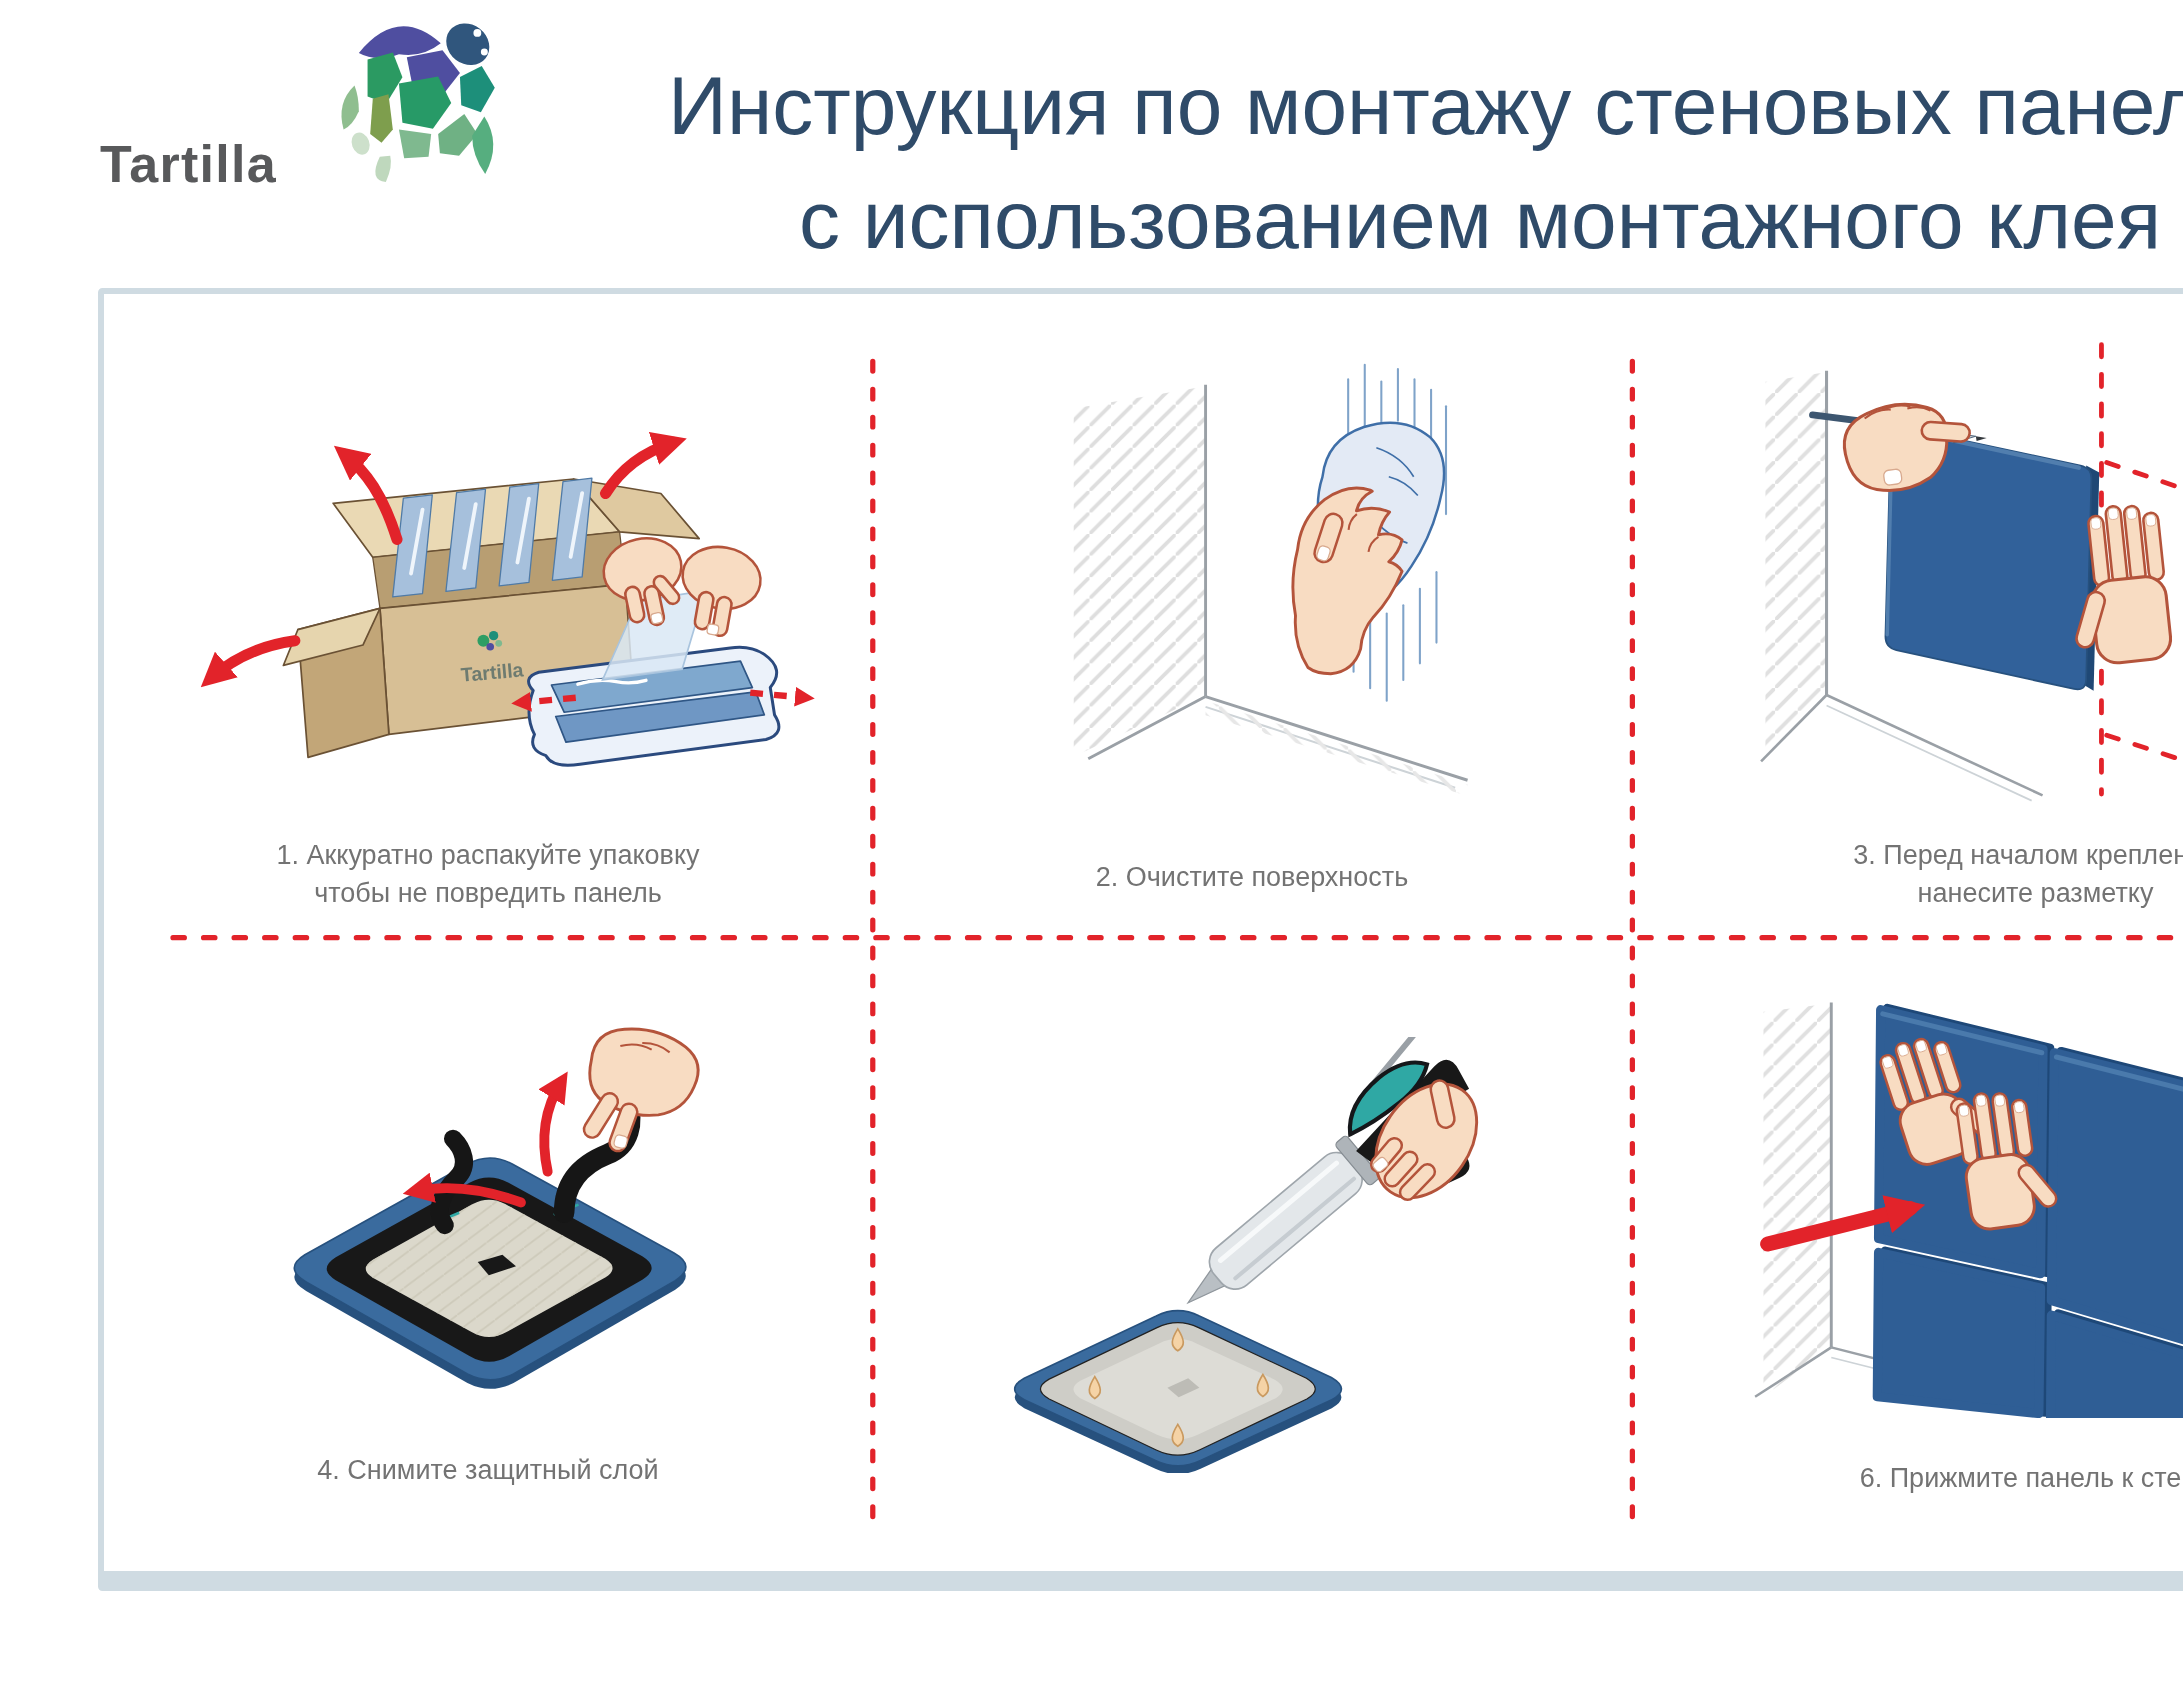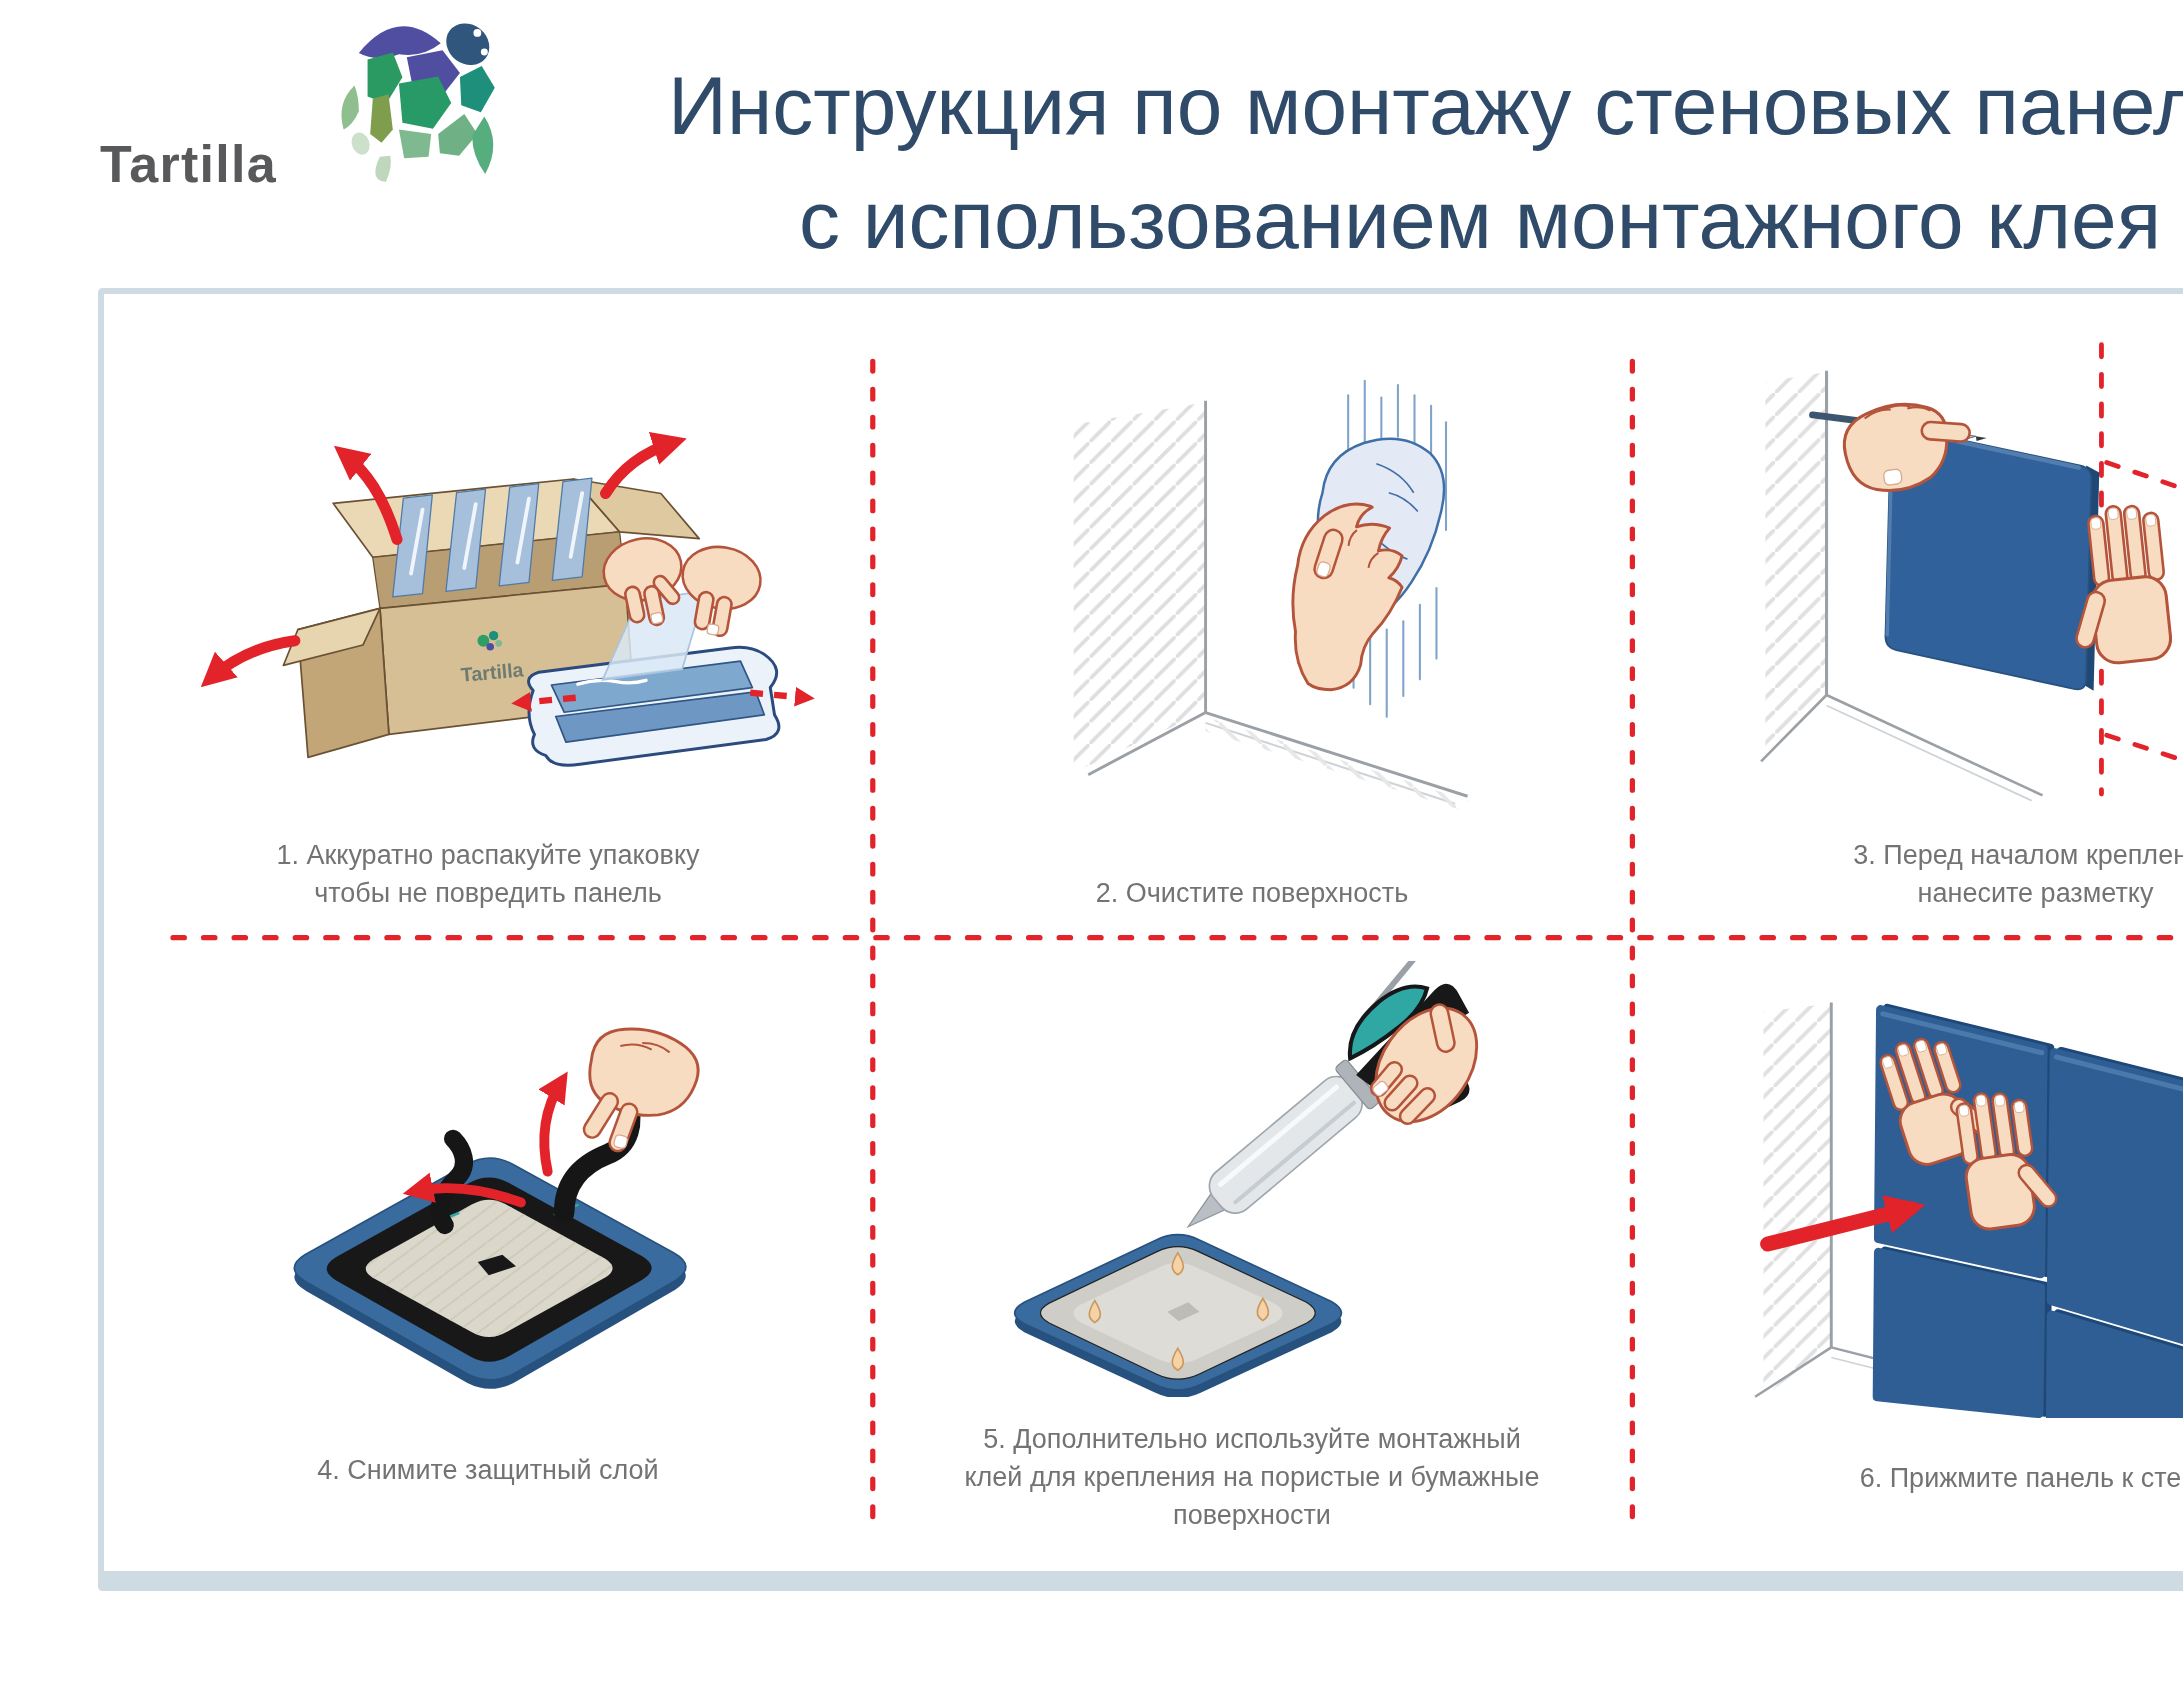--- a/index.html
+++ b/index.html
@@ -12,21 +12,21 @@
   #turtle-logo{left:324px;top:8.7px;}
   #main-title{left:493px;top:49px;width:1974px;text-align:center;color:#2F4B69;
     font-size:82px;line-height:114px;font-weight:400;}
   #poster-frame{left:98px;top:288px;width:2347px;height:1303px;box-sizing:border-box;
     border:6.1px solid #CFDBE2;border-bottom-width:20px;border-radius:4.4px;background:#ffffff;}
   #dividers{left:0;top:0;pointer-events:none;}
   .cell{position:absolute;display:flex;flex-direction:column;align-items:center;}
   .illo{flex:1 1 auto;display:flex;align-items:center;justify-content:center;width:100%;}
   .caption{white-space:pre-line;text-align:center;color:#737373;font-size:27px;line-height:38px;}
   #cell-1{left:104px;top:294px;width:768px;height:642px;}
-  #cell-2{left:872px;top:294px;width:760px;height:642px;}
+  #cell-2{left:872px;top:278px;width:760px;height:642px;}
   #cell-3{left:1632px;top:294px;width:807px;height:642px;}
   #cell-4{left:104px;top:937px;width:768px;height:635px;}
   #cell-5{left:872px;top:937px;width:760px;height:635px;}
   #cell-6{left:1632px;top:937px;width:807px;height:635px;}
   .cap-row1{margin-bottom:24px;}
   .cap-c4{margin-bottom:83px;margin-top:17px;}
   .cap-c5{margin-bottom:38px;}
   .cap-c6{margin-bottom:75px;}
 </style>
 </head>
@@ -366,23 +366,20 @@
           <ellipse cx="690" cy="70" rx="150" ry="105" transform="rotate(-15 690 70)" fill="#F8DCC2" stroke="#B4543B" stroke-width="7"></ellipse>
           <rect x="545" y="25" width="95" height="36" rx="18" transform="rotate(-10 545 25)" fill="#F8DCC2" stroke="#B4543B" stroke-width="6"></rect>
           <rect x="548" y="72" width="100" height="36" rx="18" transform="rotate(-8 548 72)" fill="#F8DCC2" stroke="#B4543B" stroke-width="6"></rect>
           <rect x="556" y="120" width="105" height="36" rx="18" transform="rotate(-6 556 120)" fill="#F8DCC2" stroke="#B4543B" stroke-width="6"></rect>
           <rect x="756" y="-30" width="42" height="115" rx="21" transform="rotate(28 777 28)" fill="#F8DCC2" stroke="#B4543B" stroke-width="6"></rect>
           <rect x="552" y="30" width="34" height="26" rx="9" fill="#ffffff" stroke="#D8A98E" stroke-width="3"></rect>
         </g>
       </g>
     </svg>
   </div>
-  <div class="caption cap-c5">5. Дополнительно используйте монтажный
-клей для крепления на пористые и бумажные
-поверхности</div>
 </div>
 
 <div class="cell" id="cell-6">
   <div class="illo">
     <svg width="611" height="440" viewBox="0 0 1460 1050">
       <defs>
         <marker id="m6" viewBox="0 0 10 10" refX="6" refY="5" markerWidth="2.6" markerHeight="2.6" orient="auto">
           <path d="M0,0 L10,5 L0,10 z" fill="#E2232A"></path>
         </marker>
         <pattern id="hat6" patternUnits="userSpaceOnUse" width="52" height="52">

